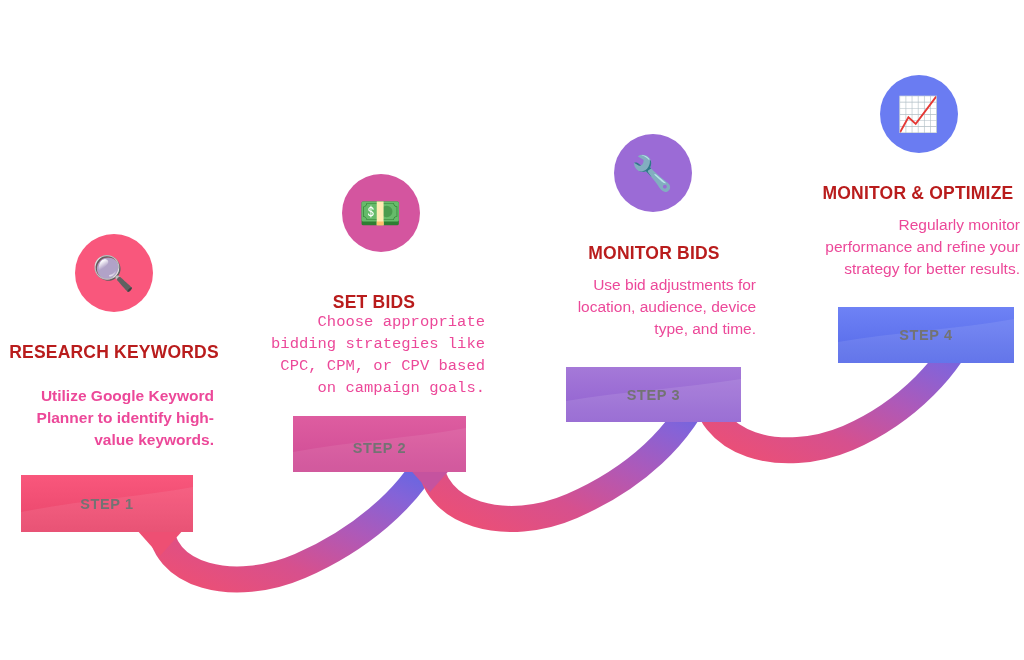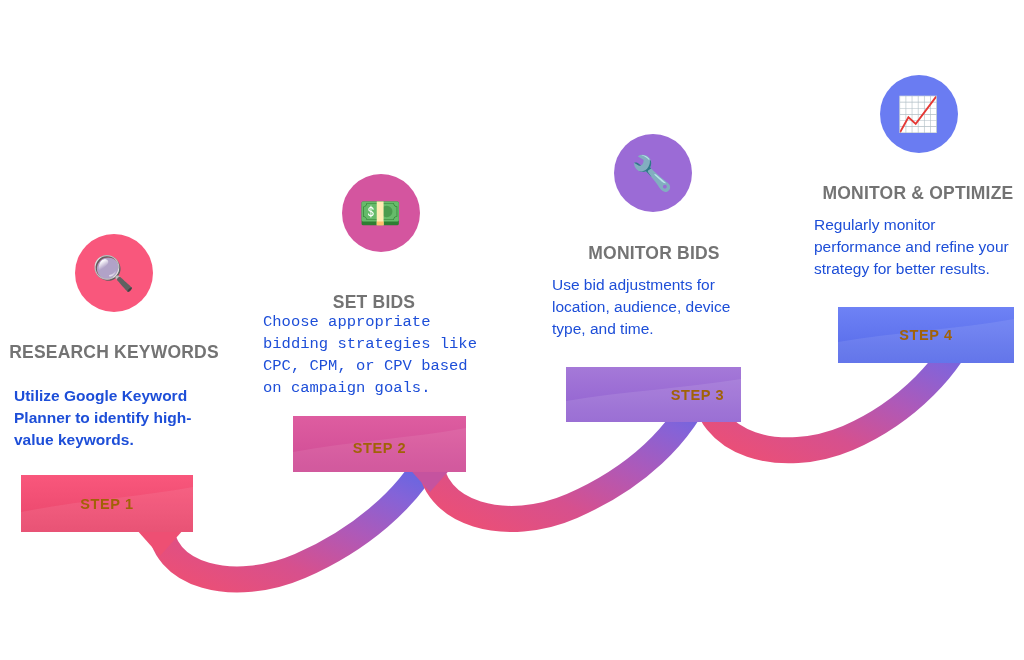--- a/index.html
+++ b/index.html
@@ -43,34 +43,34 @@
     font-size: 34px;
     line-height: 1;
     display: block;
   }
   .step-heading {
     position: absolute;
     text-align: center;
     font-weight: bold;
     font-size: 17.5px;
     letter-spacing: 0.2px;
-    color: #737373;
+    color: #b91c1c;
     white-space: nowrap;
   }
   .step-desc {
     position: absolute;
-    text-align: left;
+    text-align: right;
     font-size: 15.5px;
     line-height: 1.42;
-    color: #1d4ed8;
+    color: #ec4899;
   }
   .banner-label {
     position: relative;
     z-index: 2;
-    color: #a16207;
+    color: #737373;
     font-weight: bold;
     font-size: 14.5px;
     letter-spacing: 0.6px;
   }
 </style>
 </head>
 <body>
 
 <div id="canvas">
 
@@ -175,17 +175,17 @@
       <span class="icon-glyph">📈</span>
     </div>
     <div class="step-heading" style="left:812px; top:183px; width:212px;">MONITOR &amp; OPTIMIZE</div>
     <div class="step-desc" style="left:814px; top:214px; width:206px;">Regularly monitor performance and refine your strategy for better results.</div>
   </div>
 
   <div class="banner-label" style="position:absolute; left:21px; top:475px; width:172px; height:57px; display:flex; align-items:center; justify-content:center;border-radius:7px;">STEP 1</div>
 
   <div class="banner-label" style="position:absolute; left:293px; top:420px; width:173px; height:56px; display:flex; align-items:center; justify-content:center;text-align:right;">STEP 2</div>
 
-  <div class="banner-label" style="position:absolute; left:566px; top:367px; width:175px; height:55px; display:flex; align-items:center; justify-content:center;margin-left:44px;">STEP 3</div>
+  <div class="banner-label" style="position:absolute; left:566px; top:367px; width:175px; height:55px; display:flex; align-items:center; justify-content:center;">STEP 3</div>
 
   <div class="banner-label" style="position:absolute; left:838px; top:307px; width:176px; height:56px; display:flex; align-items:center; justify-content:center;">STEP 4</div>
 
 </div>
 
 </body></html>

